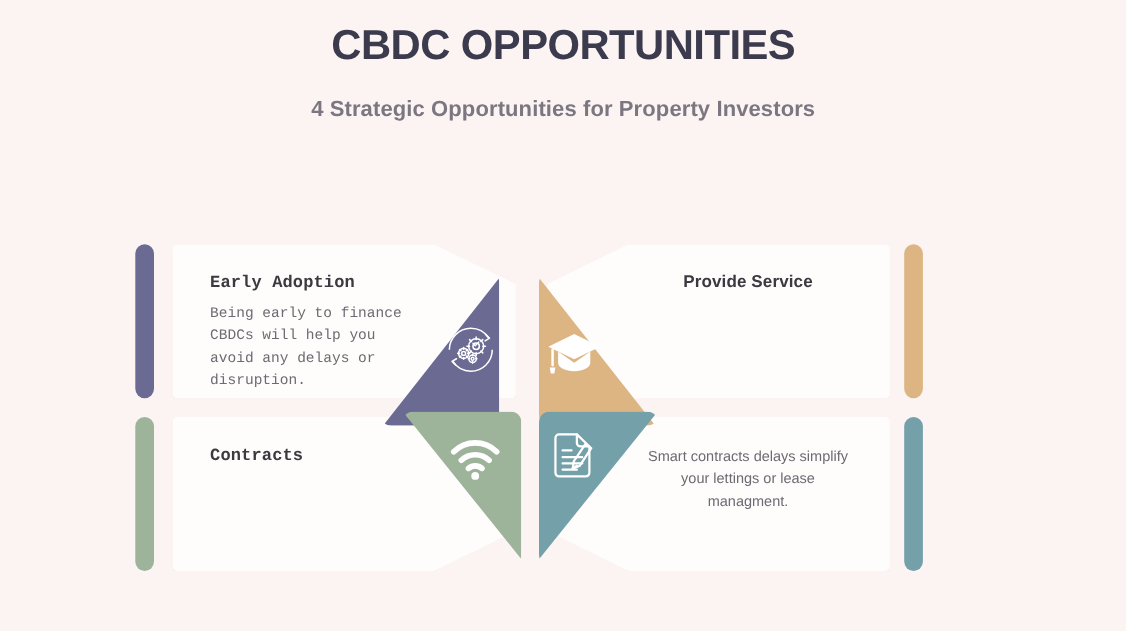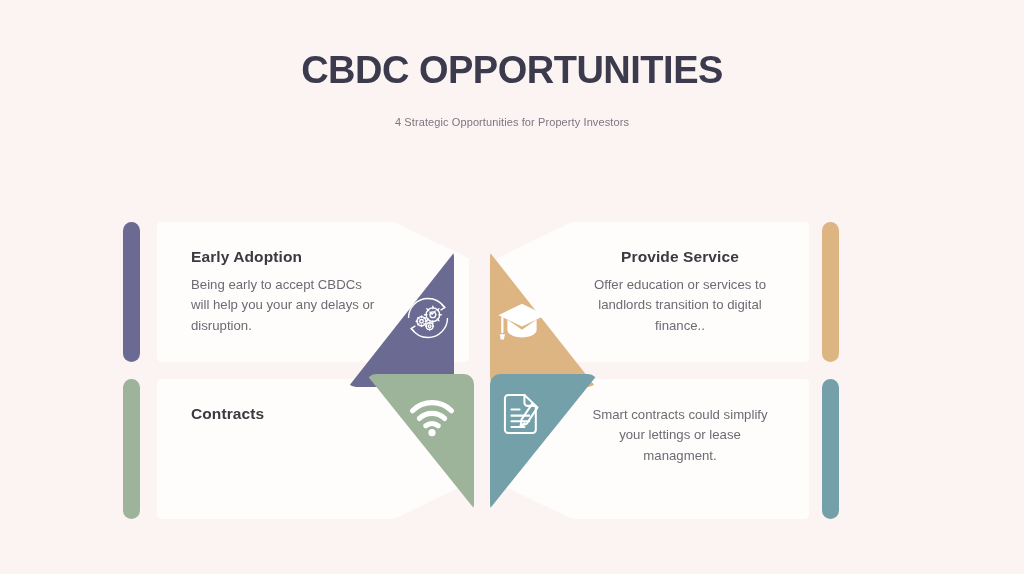--- a/index.html
+++ b/index.html
@@ -15,36 +15,37 @@
     position: relative;
   }
 
   
   .header {
     position: absolute;
     top: 0;
     left: 0;
     width: 1024px;
     text-align: center;
-    padding-top: 50px;
+    padding-top: 22px;
   }
   .page-title {
     font-size: 38px;
     font-weight: bold;
     letter-spacing: -0.5px;
     color: #3c3b4e;
     margin: 0;
     line-height: 1.1;
   }
   .page-subtitle {
-    font-size: 11px;
+    font-size: 20px;
     color: #7b7680;
     margin: 0;
     padding-top: 24px;
     letter-spacing: 0.1px;
+    font-weight: bold;
   }
 
   
   .grid {
     position: absolute;
     left: 157px;
     top: 222px;
     width: 652px;
     height: 297px;
   }
@@ -79,21 +80,21 @@
   .card-1 { left: 0;    top: 0;   }
   .card-2 { left: 340px; top: 0;   }
   .card-3 { left: 0;    top: 157px; }
   .card-4 { left: 340px; top: 157px; }
 
   .card-text {
     position: absolute;
     top: 26px;
     width: 190px;
   }
-  .text-left  { left: 34px;  text-align: left;  }
+  .text-left  { left: 34px;  text-align: left; font-family: Liberation Mono, monospace;  }
   .text-right { right: 34px; text-align: center; }
 
   .card-title {
     font-size: 15.5px;
     font-weight: bold;
     color: #3b3a40;
     margin: 0 0 9px 0;
     letter-spacing: 0.1px;
   }
   .card-desc {
@@ -167,40 +168,39 @@
 <div class="pill pill-tl" style="background: rgb(107, 106, 147);"></div>
 <div class="pill pill-bl" style="background: rgb(157, 179, 154);"></div>
 <div class="pill pill-tr" style="background: rgb(220, 181, 131);"></div>
 <div class="pill pill-br" style="background: rgb(116, 160, 170);"></div>
 
 <div class="grid">
 
   <div class="card card-1 notch-tr">
     <div class="card-text text-left">
       <p class="card-title">Early Adoption</p>
-      <p class="card-desc">Being early to accept CBDCs will help you your any delays or disruption.</p>
+      <p class="card-desc">Being early to finance CBDCs will help you avoid any delays or disruption.</p>
     </div>
   </div>
 
   <div class="card card-2 notch-tl">
     <div class="card-text text-right">
       <p class="card-title">Provide Service</p>
-      <p class="card-desc">Offer education or services to landlords transition to digital finance..</p>
     </div>
   </div>
 
   <div class="card card-3 notch-br">
     <div class="card-text text-left">
       <p class="card-title">Contracts</p>
     </div>
   </div>
 
   <div class="card card-4 notch-bl">
     <div class="card-text text-right">
-      <p class="card-desc">Smart contracts could simplify your lettings or lease managment.</p>
+      <p class="card-desc">Smart contracts delays simplify your lettings or lease managment.</p>
     </div>
   </div>
 
 </div>
 
 <div class="tri tri-1 tri-dr" style="background: rgb(107, 106, 147);"></div>
 <div class="tri tri-2 tri-dl" style="background: rgb(220, 181, 131);"></div>
 <div class="tri tri-3 tri-ur" style="background: rgb(157, 179, 154);"></div>
 <div class="tri tri-4 tri-ul" style="background: rgb(116, 160, 170);"></div>
 

